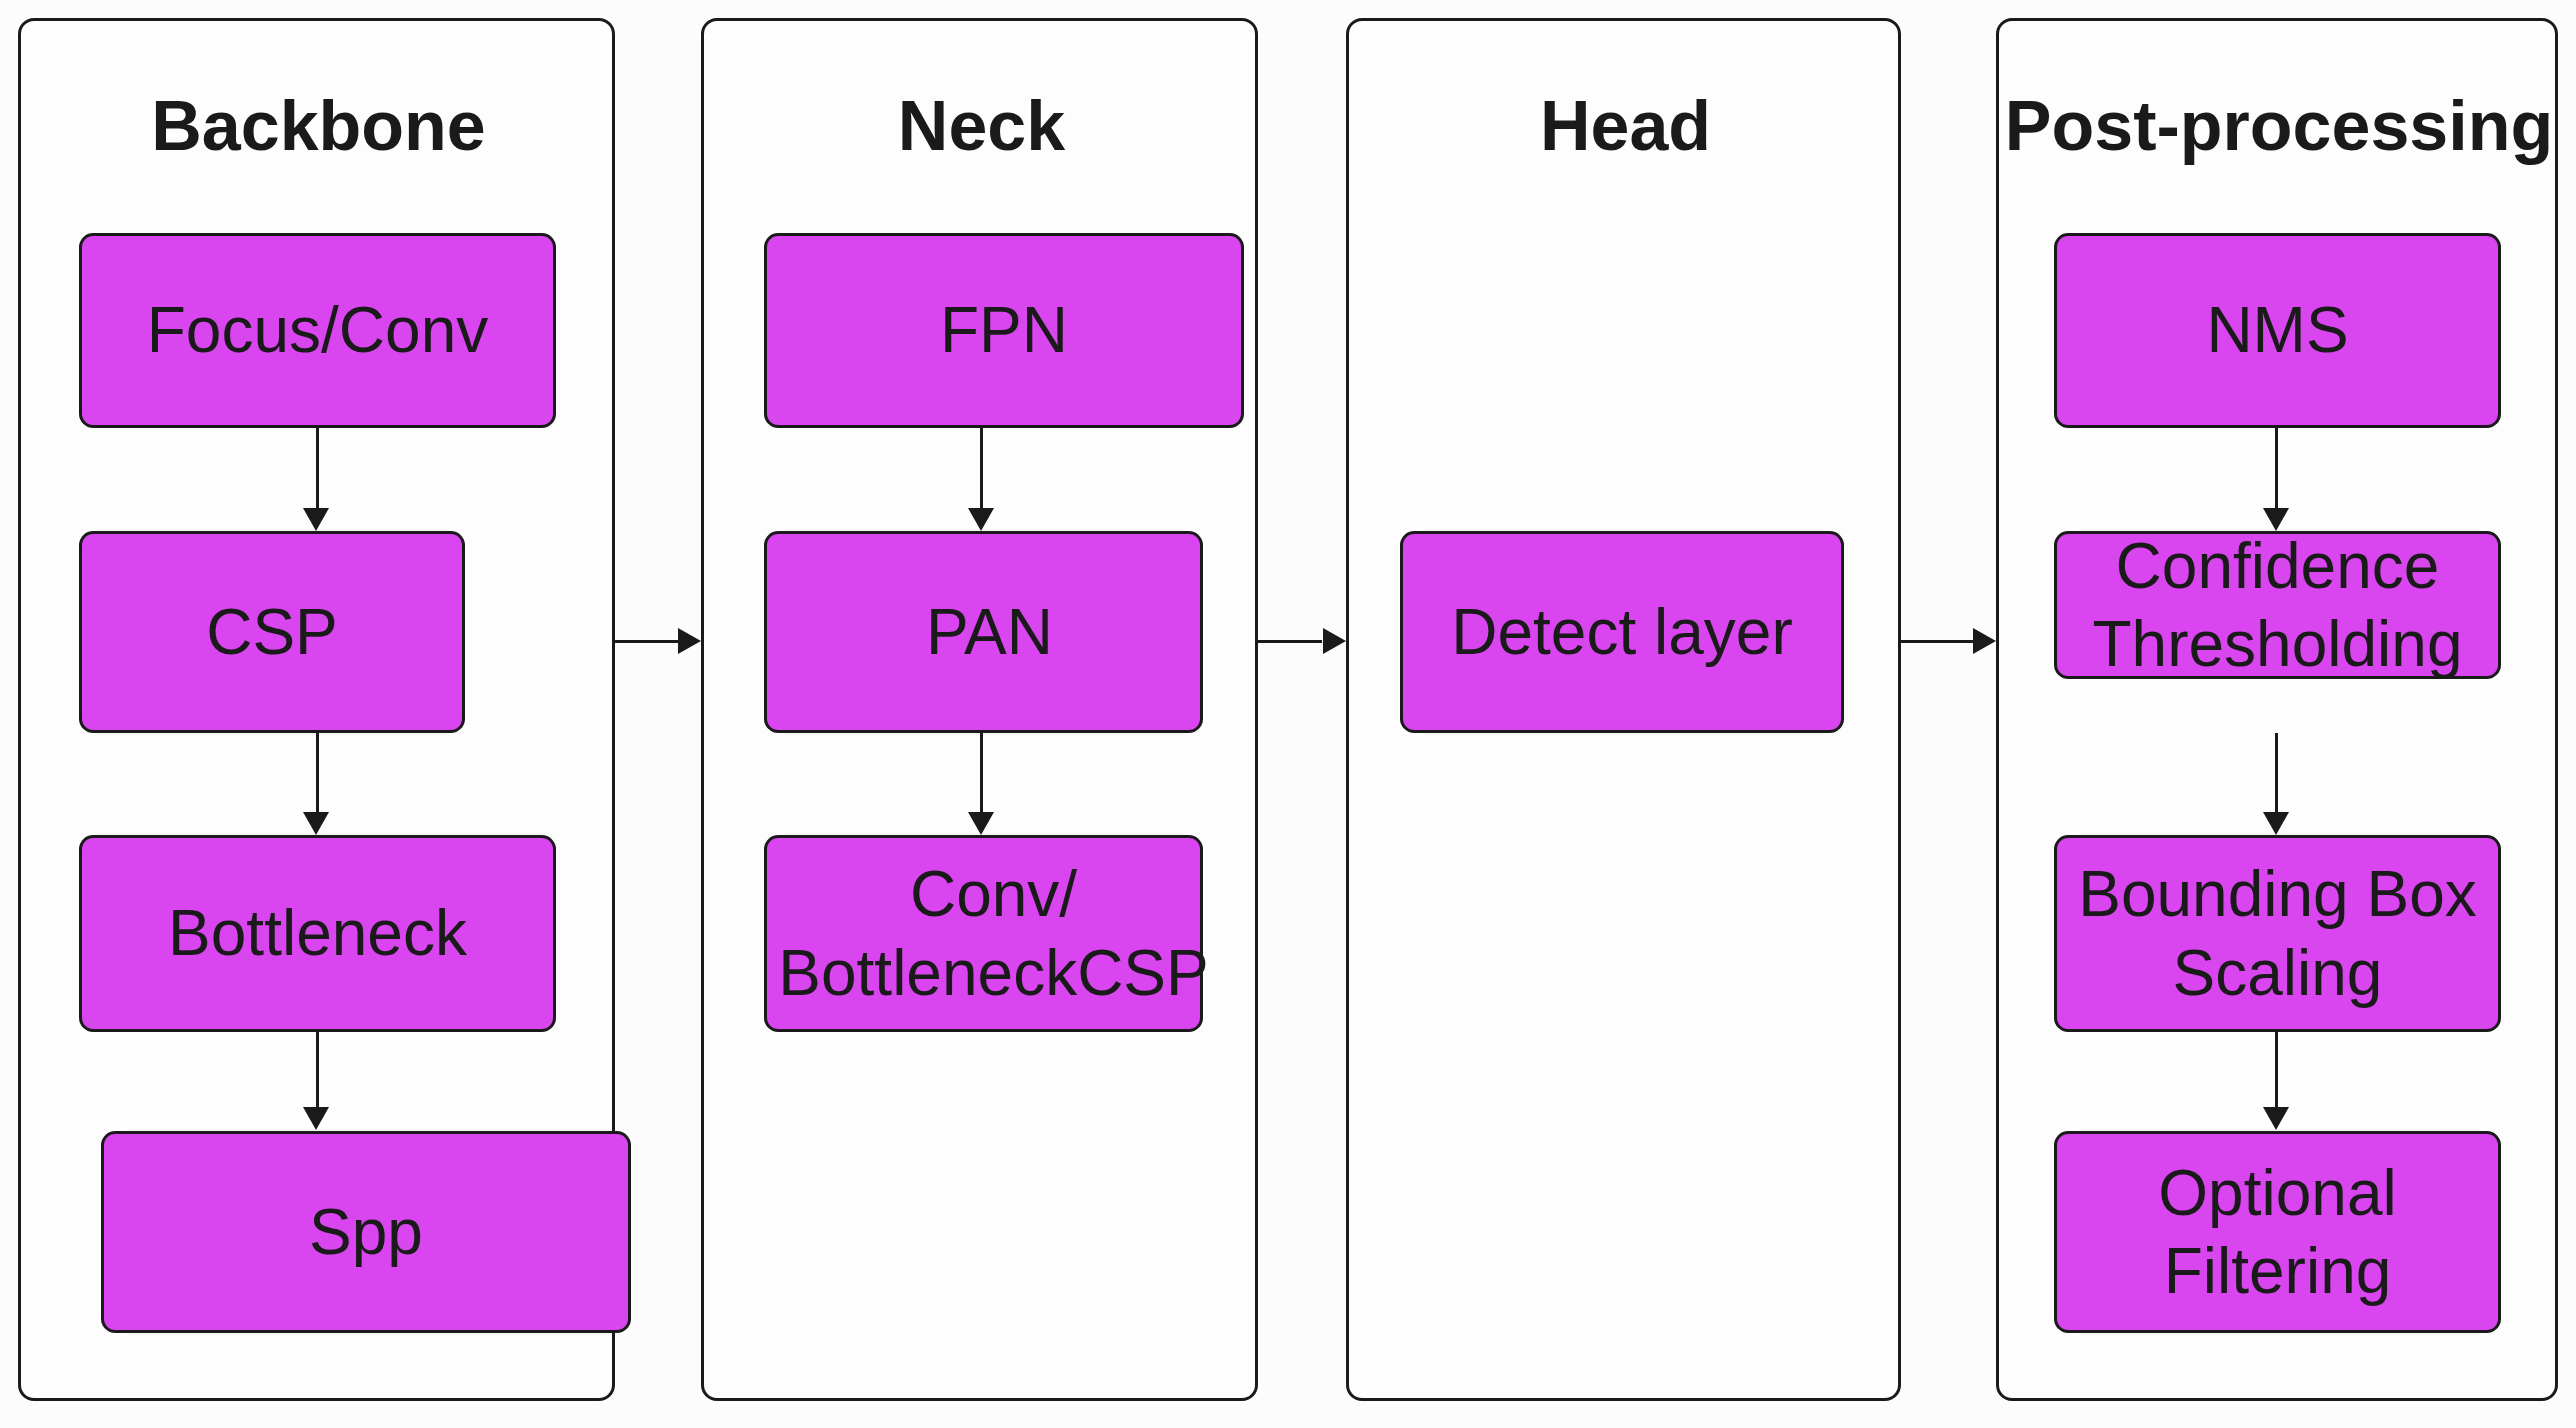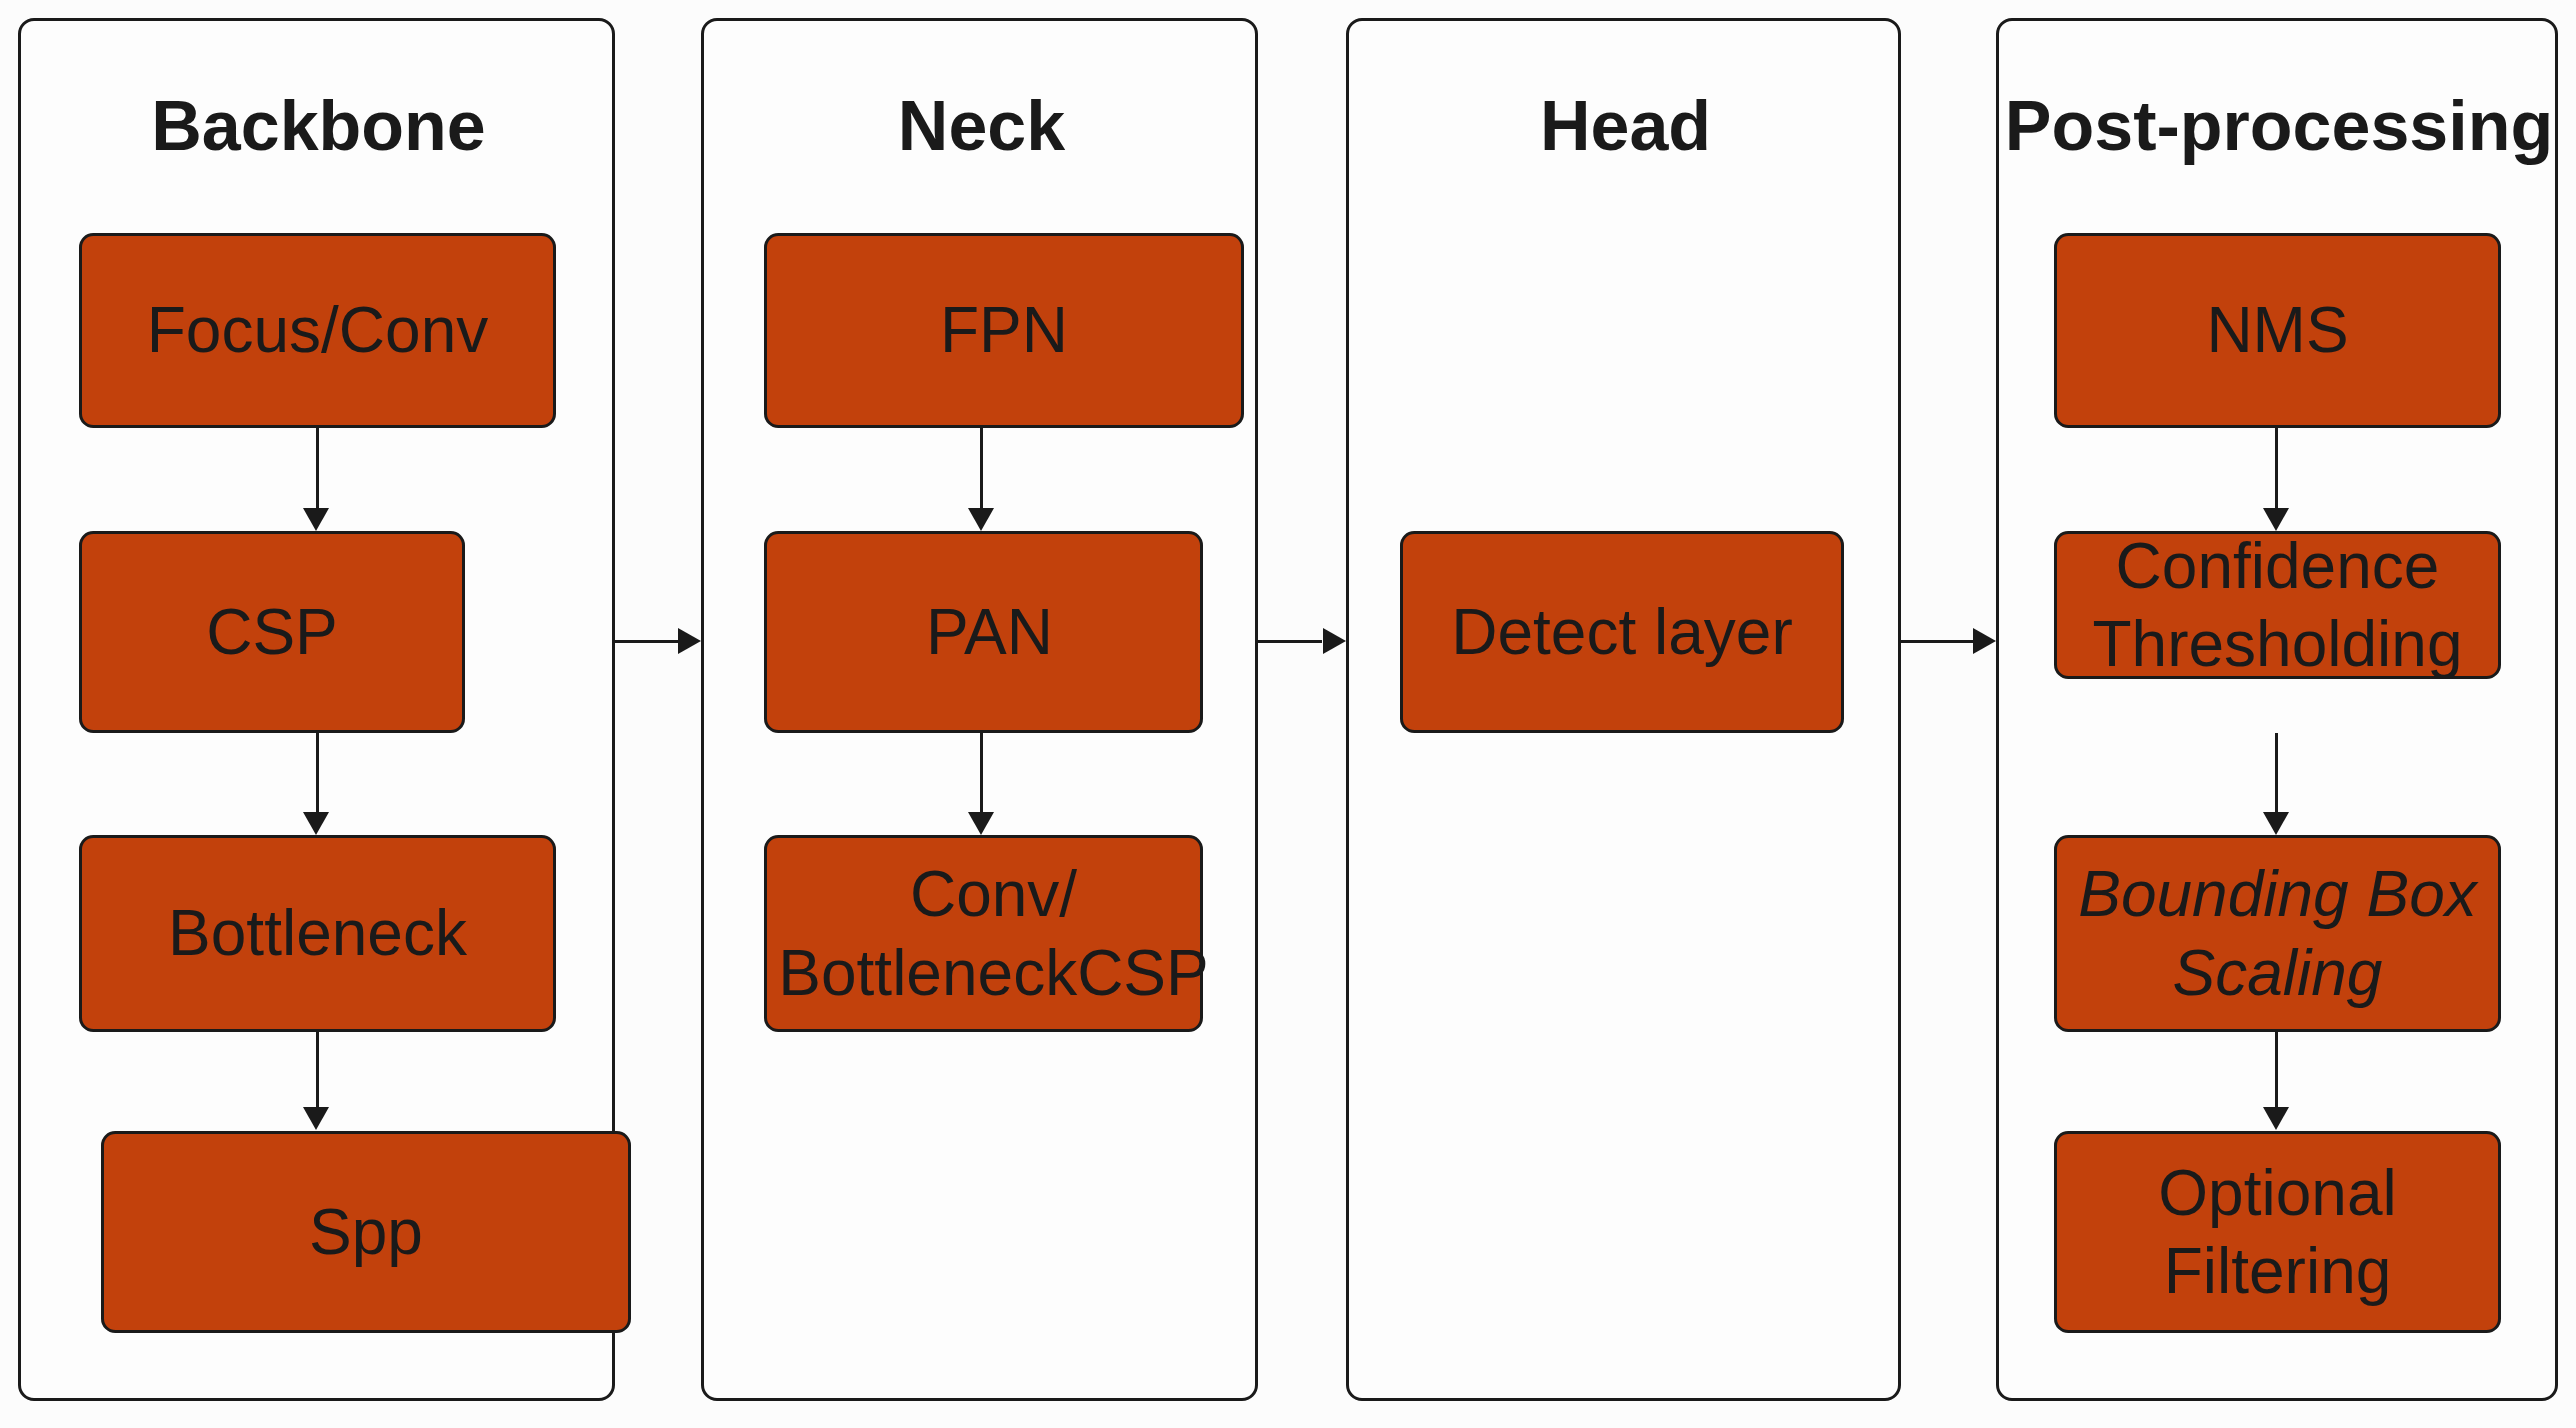--- a/index.html
+++ b/index.html
@@ -30,21 +30,21 @@
     text-align: center;
     font-size: 70px;
     font-weight: 700;
     line-height: 1.0;
     color: #1a1a1a;
   }
   .node {
     position: absolute;
     border: 3.6px solid #1a1a1a;
     border-radius: 14.3px;
-    background: #c2410c;
+    background: #d946ef;
     box-sizing: border-box;
     display: flex;
     align-items: center;
     justify-content: center;
     text-align: center;
     font-size: 64px;
     font-weight: 400;
     line-height: 1.22;
     white-space: pre-line;
     color: #1a1a1a;
@@ -93,21 +93,21 @@
   <div class="node" style="left:764px; top:233px; width:480px; height:195px;">FPN</div>
   <div class="node" style="left:764px; top:531px; width:439px; height:202px;padding-left:12px;">PAN</div>
   <div class="node" style="left:764px; top:835px; width:439px; height:197px;padding-left:20px;">Conv/
 BottleneckCSP</div>
 
   <div class="node" style="left:1400px; top:531px; width:444px; height:202px;">Detect layer</div>
 
   <div class="node" style="left:2054px; top:233px; width:447px; height:195px;">NMS</div>
   <div class="node" style="left:2054px; top:531px; width:447px; height:148px;">Confidence
 Thresholding</div>
-  <div class="node" style="left:2054px; top:835px; width:447px; height:197px;font-style:italic;">Bounding Box
+  <div class="node" style="left:2054px; top:835px; width:447px; height:197px;">Bounding Box
 Scaling</div>
   <div class="node" style="left:2054px; top:1131px; width:447px; height:202px;">Optional
 Filtering</div>
 
   <div>
     <div class="vline" style="left:316px; top:428px; height:81px;"></div>
     <div class="vhead" style="left:303px; top:508px;"></div>
   </div>
   <div>
     <div class="vline" style="left:316px; top:733px; height:79px;"></div>

